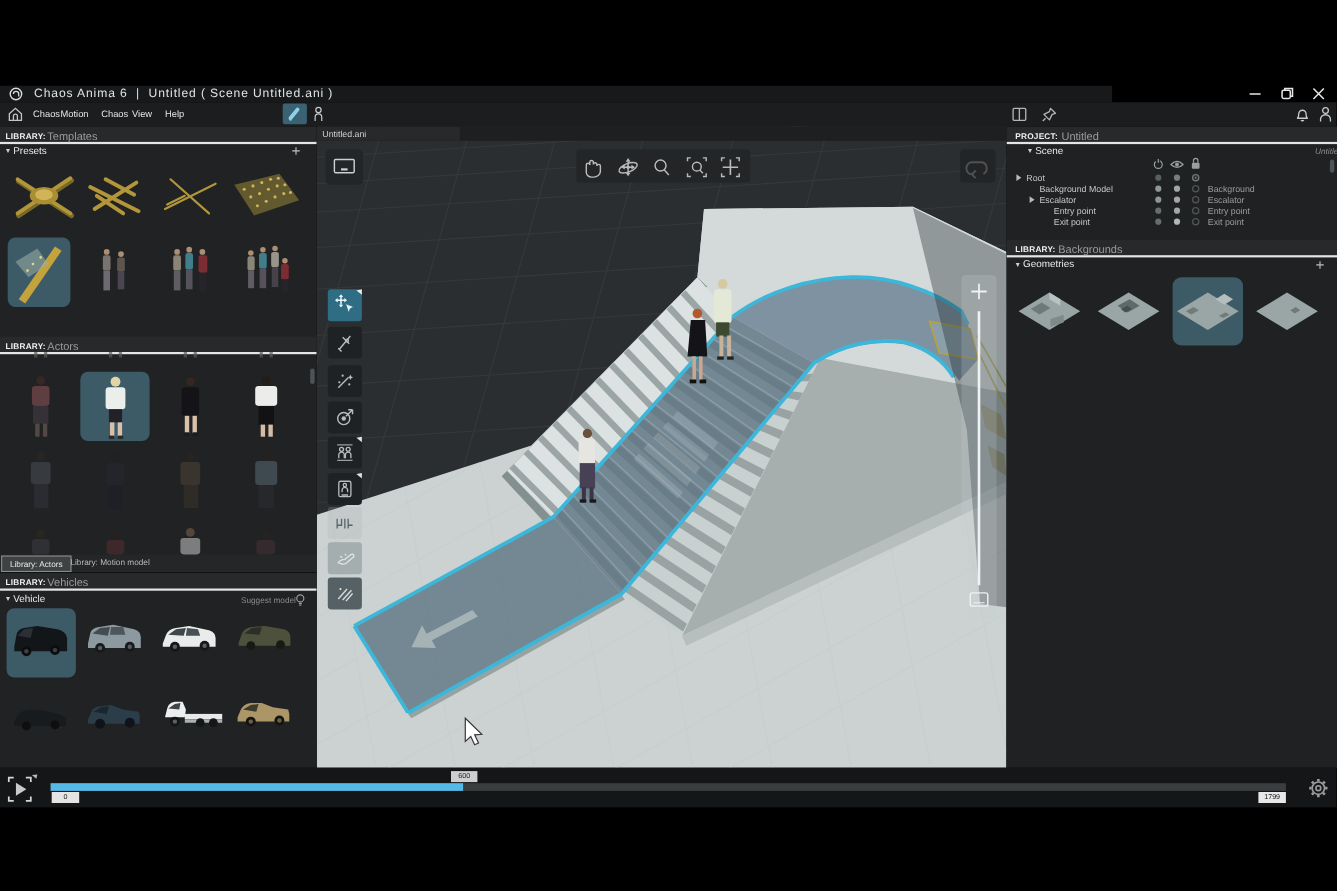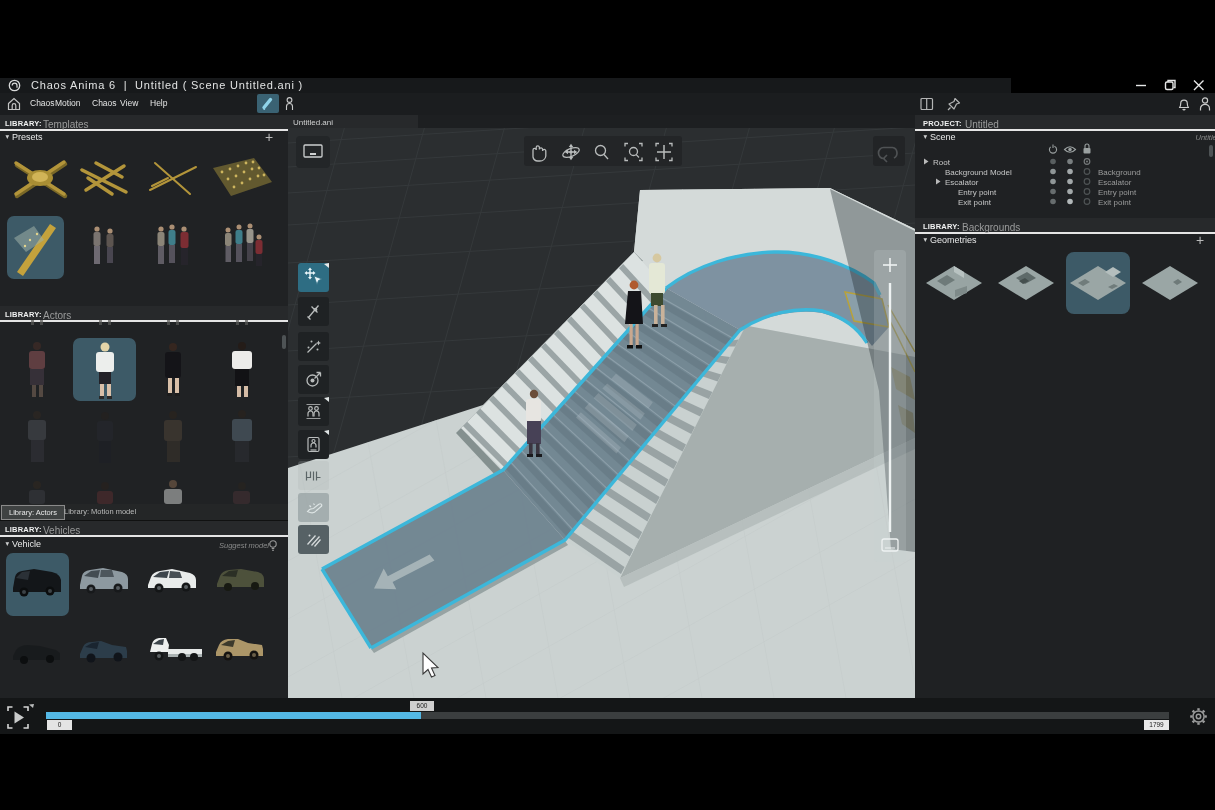--- a/index.html
+++ b/index.html
@@ -87,21 +87,21 @@
     </div>
 <div class="abs" style="left:0;top:389px;width:288px;height:17px;background:#242627;border-bottom:1px solid #101111">
  <div class="abs" style="left:1px;top:1px;height:15px;padding:0 7px;background:#3f4242;border:1px solid #8a8a8a;font-size:7.5px;color:#e8e8e8;line-height:13px">Library: Actors</div>
  <div class="abs" style="left:64px;top:3px;font-size:7.5px;color:#b9baba">Library: Motion model</div>
 </div>
 <div class="hdr" style="top:406px">
       <b style="left:5px">LIBRARY:</b>
       <span style="left:43px">Vehicles</span>
     </div>
 <div class="sect" style="left:5px;top:424px"><span class="tri">▾</span> Vehicle</div>
-<div class="abs" style="left:219px;top:426px;font-size:7.5px;font-style:italic;color:#8a8b8b">Suggest model</div>
+<div class="abs" style="left:219px;top:426px;font-size:7.5px;color:#8a8b8b">Suggest model</div>
 <svg class="abs" style="left:267px;top:424px" width="12" height="13" viewBox="0 0 12 13">
 <circle cx="6" cy="5" r="3.2" fill="none" stroke="#9a9b9b" stroke-width="1.1"></circle>
       <line x1="4.7" y1="9.5" x2="7.3" y2="9.5" stroke="#9a9b9b" stroke-width="1.1"></line>
       <line x1="5" y1="11.2" x2="7" y2="11.2" stroke="#9a9b9b" stroke-width="1.1"></line>
 </svg>
 <svg class="abs" style="left:0;top:0" width="288" height="583" viewBox="0 0 288 583">
       <g transform="translate(0,-115)">
 <g id="presets">
 
 <g stroke="#7a6827" stroke-width="4.5" stroke-linecap="round">
@@ -599,21 +599,21 @@
 </g>
 
 </svg>
 </div>
 
 <div class="abs" id="rightpanel">
 <div class="hdr" style="top:0">
       <b style="left:8px">PROJECT:</b>
       <span style="left:50px">Untitled</span>
     </div>
-<div class="sect" style="left:8px;top:17px"><span class="tri">▾</span> Scene</div>
+<div class="sect" style="left:19px;top:17px"><span class="tri">▾</span> Scene</div>
 <div class="abs" style="right:10px;top:18px;font-size:7.5px;font-style:italic;color:#8a8b8b">Untitled.ani</div>
 <div class="hdr" style="top:103px">
       <b style="left:8px">LIBRARY:</b>
       <span style="left:47px">Backgrounds</span>
     </div>
 <div class="sect" style="left:8px;top:120px"><span class="tri">▾</span> Geometries</div>
 <div class="plus" style="left:281px;top:117px">+</div>
 <svg class="abs" style="left:0;top:0" width="300" height="583" viewBox="0 0 300 583">
 
 <g stroke="#9aa0a0" stroke-width="1.1" fill="none">

